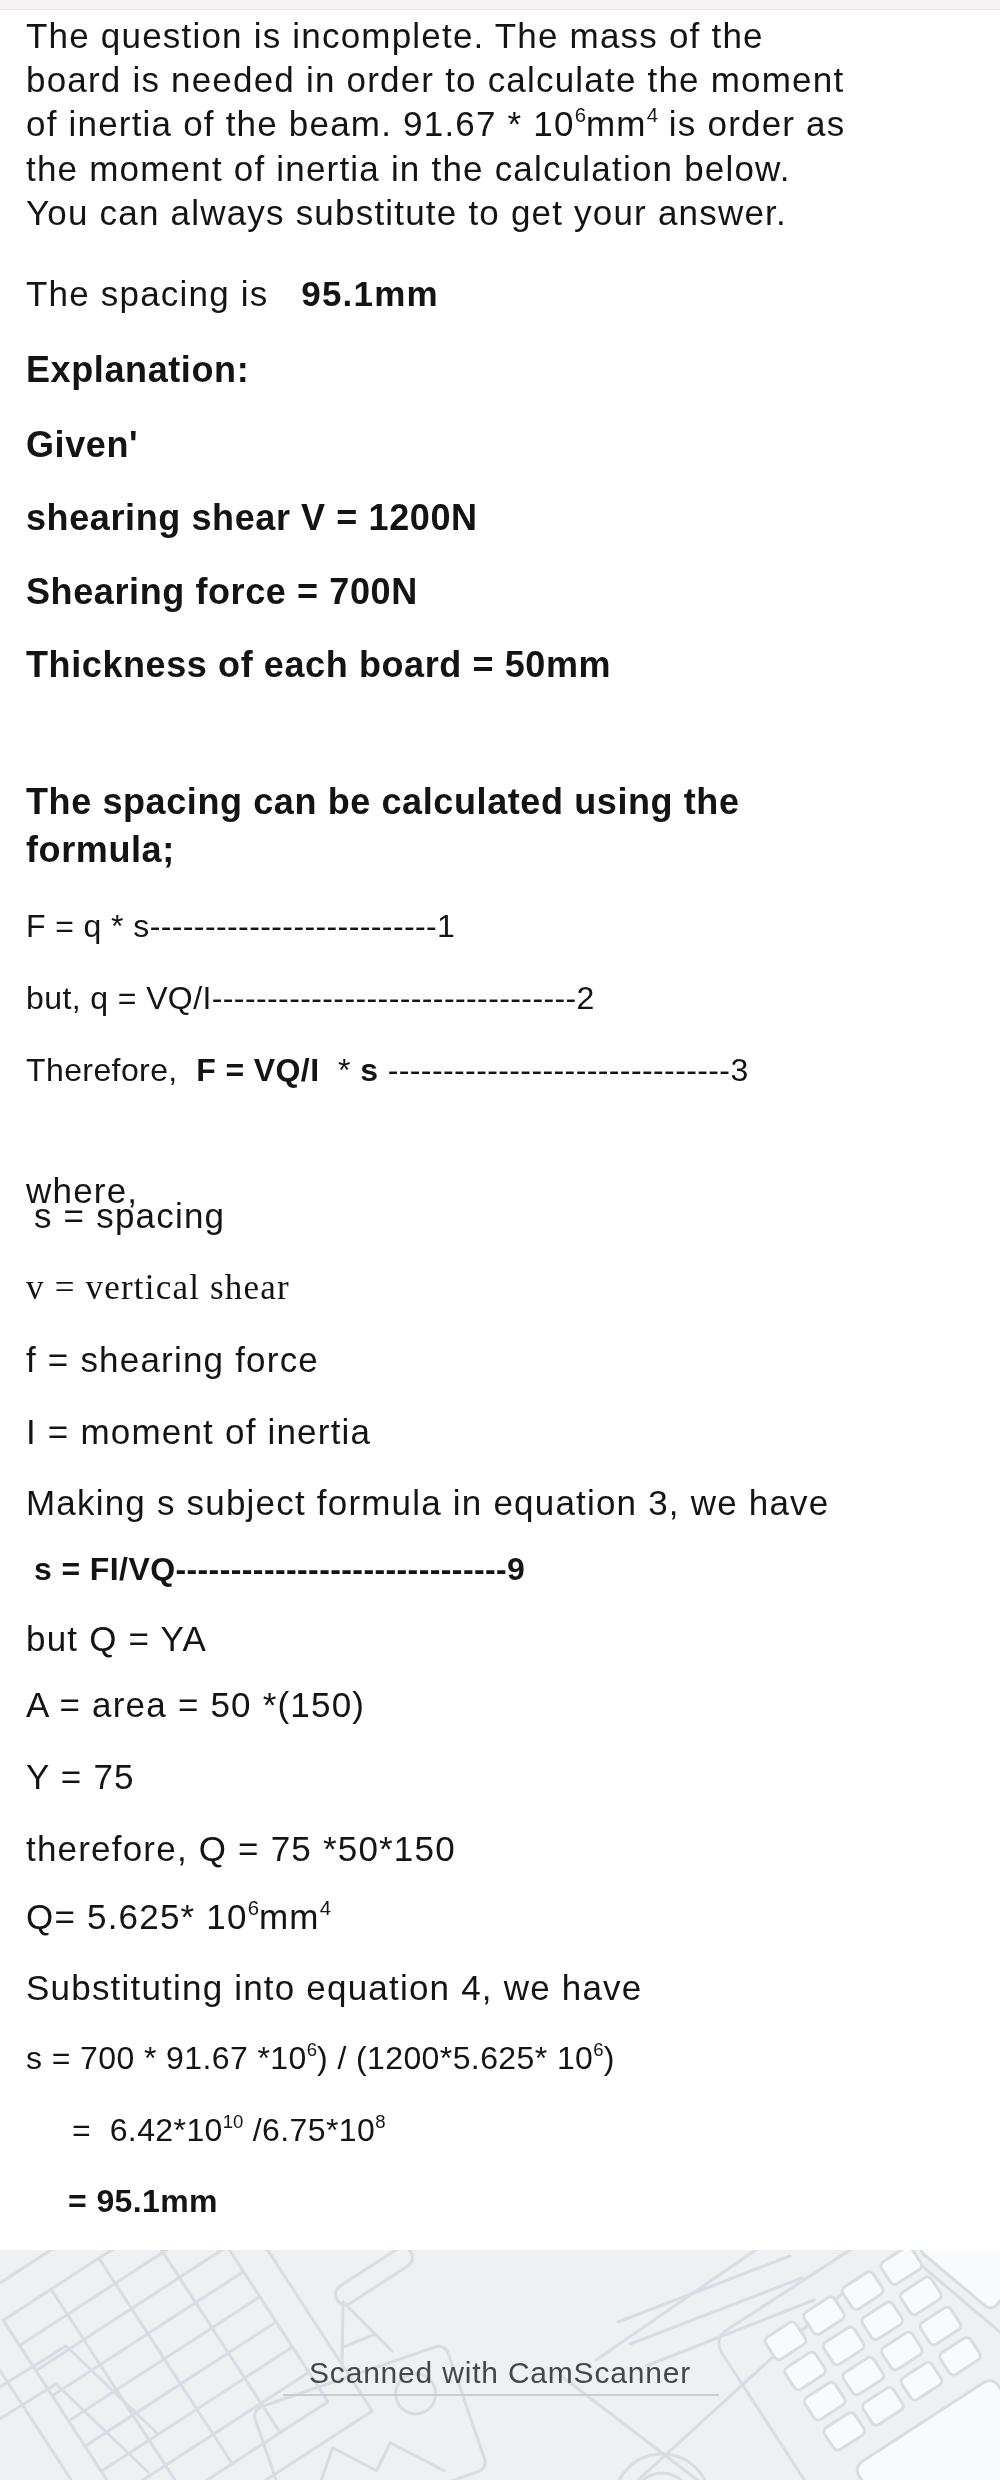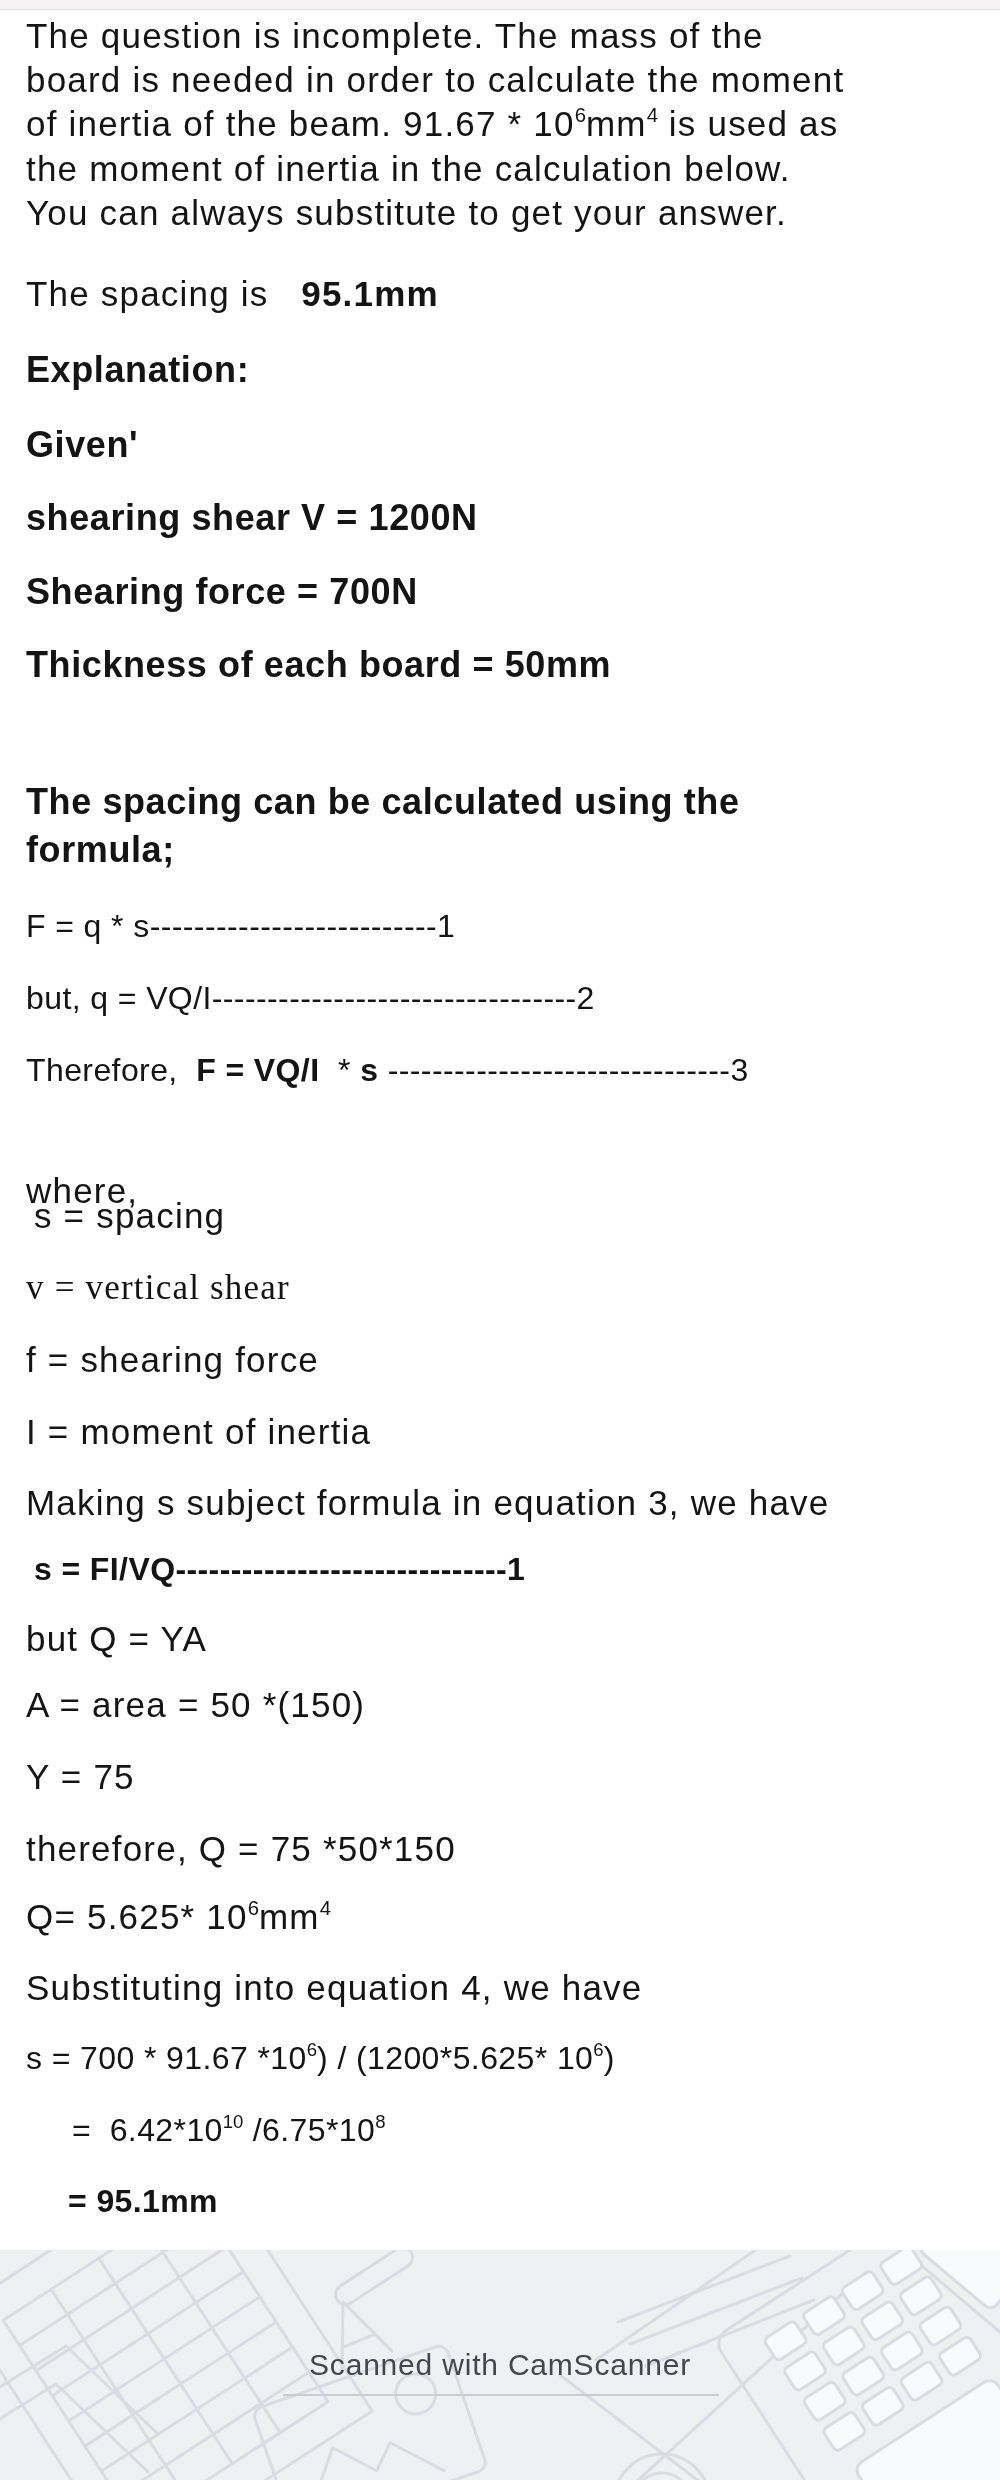--- a/index.html
+++ b/index.html
@@ -29,60 +29,60 @@
     vertical-align:super;letter-spacing:0;
   }
   .footer{
     position:absolute;left:0;top:2250px;width:1000px;height:230px;
     background:var(--footer-bg,#eef0f2);overflow:hidden;
   }
   .footer svg{position:absolute;left:0;top:0;}
   .doodle{stroke:var(--doodle,#d9dde3);fill:none;stroke-width:3;stroke-linecap:round;stroke-linejoin:round;}
   .doodle-fill{stroke:var(--doodle,#d9dde3);fill:var(--doodle-fill,#f8fafb);stroke-width:3;stroke-linejoin:round;}
   .footer-label{
-    position:absolute;top:98px;left:0;width:1000px;text-align:center;
+    position:absolute;top:106px;left:0;width:1000px;text-align:center;
     font-size:30px;font-weight:400;letter-spacing:0.8px;
     color:var(--footer-ink,#43474e);
   }
   .footer-underline{
     position:absolute;top:144px;left:283px;width:436px;height:2px;
     background:var(--underline,#c9cdd3);
   }
 </style>
 </head>
 <body style="--page-bg: #ffffff; --ink: #141414; --topbar-bg: #f7f2f4; --topbar-edge: #e6dee2; --footer-bg: #eef0f2; --footer-ink: #43474e; --doodle: #d9dde3; --doodle-fill: #f8fafb; --underline: #c9cdd3;">
 
 <div class="page">
 
   <div class="topbar"></div>
 
   <div id="answer-body">
       <div class="line" style="top: 14px; left: 26px;"><span>The question is incomplete. The mass of the</span></div>
       <div class="line" style="top: 58px; left: 26px;"><span>board is needed in order to calculate the moment</span></div>
-      <div class="line" style="top: 102px; left: 26px;"><span>of inertia of the beam. 91.67 * 10</span><sup>6</sup><span>mm</span><sup>4</sup><span> is used as</span></div>
+      <div class="line" style="top: 102px; left: 26px;"><span>of inertia of the beam. 91.67 * 10</span><sup>6</sup><span>mm</span><sup>4</sup><span> is order as</span></div>
       <div class="line" style="top: 147px; left: 26px;"><span>the moment of inertia in the calculation below.</span></div>
       <div class="line" style="top: 191px; left: 26px;"><span>You can always substitute to get your answer.</span></div>
       <div class="line" style="top: 272px; left: 26px;"><span>The spacing is   </span><span class="b">95.1mm</span></div>
       <div class="line bold" style="top: 347px; left: 26px;"><span class="b">Explanation:</span></div>
       <div class="line bold" style="top: 422px; left: 26px;"><span class="b">Given'</span></div>
       <div class="line bold" style="top: 495px; left: 26px;"><span class="b">shearing shear V = 1200N</span></div>
       <div class="line bold" style="top: 569px; left: 26px;"><span class="b">Shearing force = 700N</span></div>
       <div class="line bold" style="top: 642px; left: 26px;"><span class="b">Thickness of each board = 50mm</span></div>
       <div class="line bold" style="top: 779px; left: 26px;"><span class="b">The spacing can be calculated using the</span></div>
       <div class="line bold" style="top: 827px; left: 26px; text-align: center;"><span class="b">formula;</span></div>
       <div class="line eq" style="top: 906px; left: 26px;"><span>F = q * s--------------------------1</span></div>
       <div class="line eq" style="top: 978px; left: 26px;"><span>but, q = VQ/I---------------------------------2</span></div>
       <div class="line eq" style="top: 1050px; left: 26px;"><span>Therefore,  </span><span class="b">F = VQ/I</span><span>  * </span><span class="b">s</span><span> -------------------------------3</span></div>
       <div class="line" style="top: 1122px; left: 26px; margin-top: 47px;"><span>where,</span></div>
       <div class="line" style="top: 1194px; left: 34px;"><span>s = spacing</span></div>
       <div class="line" style="top: 1266px; left: 26px; font-family: Liberation Serif, serif;"><span>v = vertical shear</span></div>
       <div class="line" style="top: 1338px; left: 26px;"><span>f = shearing force</span></div>
       <div class="line" style="top: 1410px; left: 26px;"><span>I = moment of inertia</span></div>
       <div class="line" style="top: 1481px; left: 26px;"><span>Making s subject formula in equation 3, we have</span></div>
-      <div class="line eq" style="top: 1549px; left: 34px;"><span class="b">s = FI/VQ------------------------------1</span></div>
+      <div class="line eq" style="top: 1549px; left: 34px;"><span class="b">s = FI/VQ------------------------------9</span></div>
       <div class="line" style="top: 1617px; left: 26px;"><span>but Q = YA</span></div>
       <div class="line" style="top: 1683px; left: 26px;"><span>A = area = 50 *(150)</span></div>
       <div class="line" style="top: 1755px; left: 26px;"><span>Y = 75</span></div>
       <div class="line" style="top: 1827px; left: 26px;"><span>therefore, Q = 75 *50*150</span></div>
       <div class="line" style="top: 1895px; left: 26px;"><span>Q= 5.625* 10</span><sup>6</sup><span>mm</span><sup>4</sup></div>
       <div class="line" style="top: 1966px; left: 26px;"><span>Substituting into equation 4, we have</span></div>
       <div class="line eq" style="top: 2038px; left: 26px;"><span>s = 700 * 91.67 *10</span><sup>6</sup><span>) / (1200*5.625* 10</span><sup>6</sup><span>)</span></div>
       <div class="line eq" style="top: 2110px; left: 72px;"><span>=  6.42*10</span><sup>10</sup><span> /6.75*10</span><sup>8</sup></div>
       <div class="line eq" style="top: 2181px; left: 68px;"><span class="b">= 95.1mm</span></div>
     </div>

